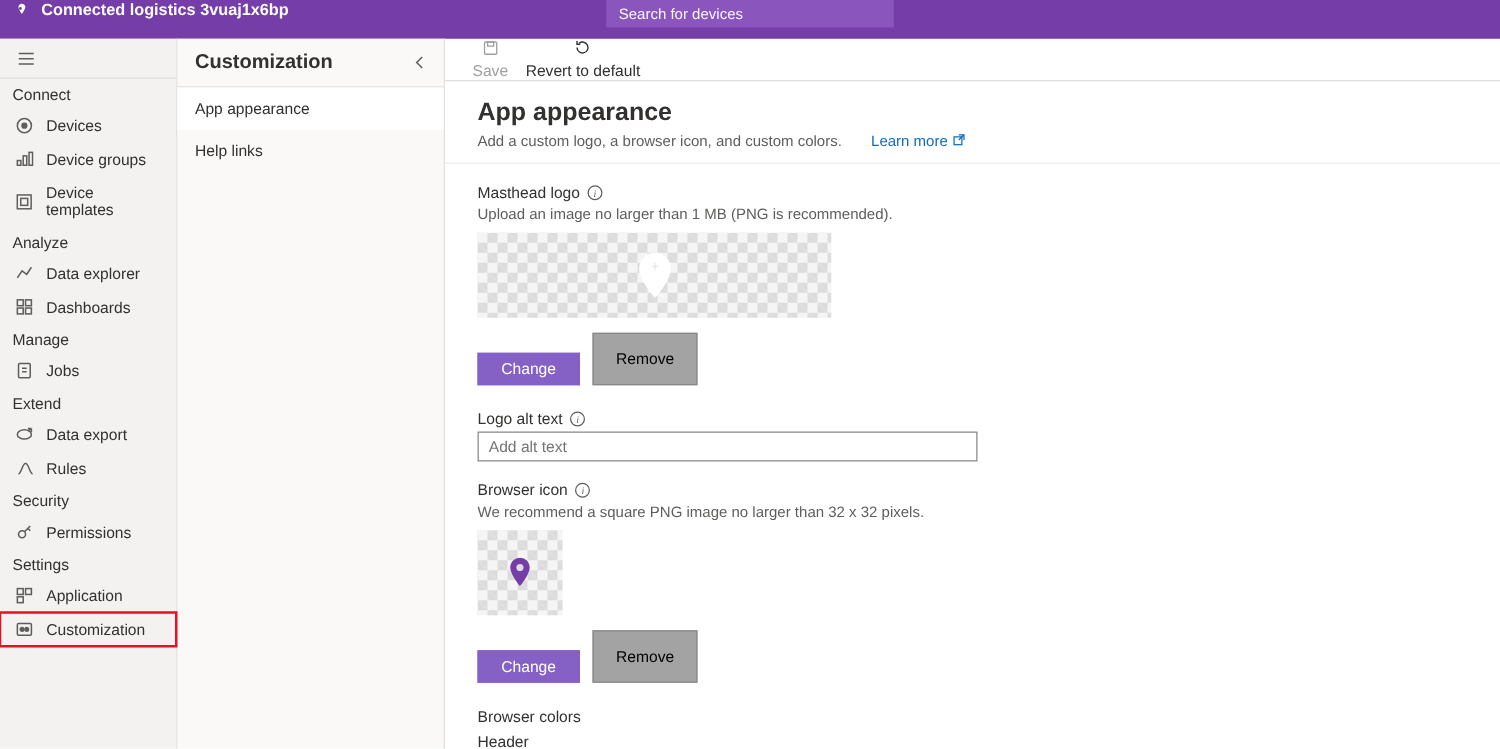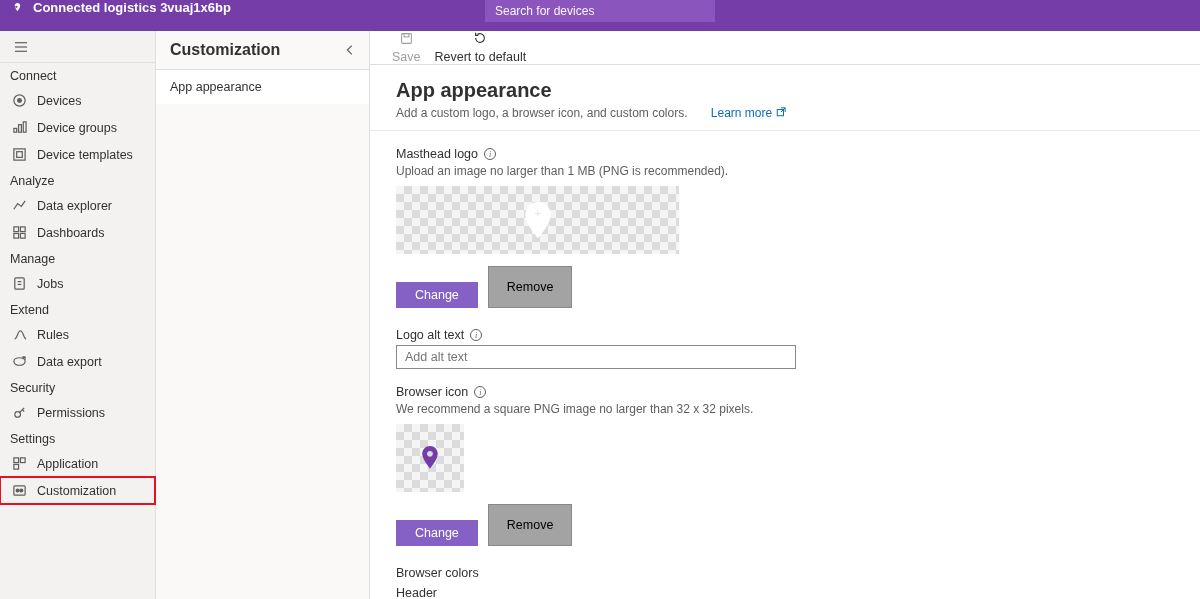--- a/index.html
+++ b/index.html
@@ -8,21 +8,21 @@
     
     .topbar { height:31px; background:#743DA8; display:flex; align-items:flex-start; padding:0 12px; color:#fff; }
     .topbar .pin { width:11px; height:15px; margin-right:10px; }
     .app-title { font-size:13px; font-weight:600; }
     .search-wrap { margin-left:auto; margin-right:auto; position:absolute; left:50%; transform:translateX(-50%); }
     .search-input { width:230px; height:22px; background:#8A55BC; border:none; outline:none; color:#fff; font-size:12px; padding:0 10px; }
     .search-input::placeholder { color:#fff; opacity:.95; }
 
     
     .frame { display:flex; height:calc(100% - 31px); }
-    .leftnav { width:156px; background:#f3f2f1; border-right:1px solid #e1dfdd; display:flex; flex-direction:column; }
+    .leftnav { width:142px; background:#f3f2f1; border-right:1px solid #e1dfdd; display:flex; flex-direction:column; }
     .burger { height:32px; display:flex; align-items:center; padding-left:14px; border-bottom:1px solid #e1dfdd; }
     .burger svg { width:14px; height:12px; fill:none; stroke:#605e5c; stroke-width:1.4; }
     .nav-header { font-size:12.5px; color:#323130; padding:6px 10px 4px; }
     .nav-item { display:flex; align-items:center; gap:10px; padding:6px 10px 6px 12px; font-size:12.5px; color:#323130; cursor:pointer; position:relative; }
     .nav-item svg { width:15px; height:15px; stroke:#605e5c; fill:none; stroke-width:1.3; }
     .nav-item.selected { outline:2px solid #e81123; outline-offset:-1px; }
 
     .midcol { width:214px; background:#faf9f8; border-right:1px solid #e1dfdd; }
     .mid-head { display:flex; align-items:center; justify-content:space-between; padding:10px 12px 10px 14px; border-bottom:1px solid #e1dfdd; }
     .mid-title { font-size:16px; font-weight:600; }
@@ -126,30 +126,30 @@
           <svg viewBox="0 0 16 16">
             <rect x="3" y="2" width="10" height="12" rx="1"></rect>
             <line x1="6" y1="6" x2="10" y2="6"></line>
             <line x1="6" y1="9" x2="10" y2="9"></line>
           </svg>
           <span>Jobs</span>
         </div>
         <div class="nav-header">Extend</div>
         <div class="nav-item">
           <svg viewBox="0 0 16 16">
-            <path d="M3 13c3-1 3-9 6-9s3 8 6 9"></path>
-          </svg>
-          <span>Rules</span>
-        </div>
-        <div class="nav-item">
-          <svg viewBox="0 0 16 16">
             <ellipse cx="8" cy="8" rx="6" ry="4"></ellipse>
             <path d="M11 5l3-2m0 0v3m0-3h-3"></path>
           </svg>
           <span>Data export</span>
+        </div>
+        <div class="nav-item">
+          <svg viewBox="0 0 16 16">
+            <path d="M3 13c3-1 3-9 6-9s3 8 6 9"></path>
+          </svg>
+          <span>Rules</span>
         </div>
         <div class="nav-header">Security</div>
         <div class="nav-item">
           <svg viewBox="0 0 16 16">
             <circle cx="6" cy="10" r="3"></circle>
             <path d="M8 8l5-5m-2 2l2 2"></path>
           </svg>
           <span>Permissions</span>
         </div>
         <div class="nav-header">Settings</div>
@@ -174,20 +174,21 @@
 
   <div class="midcol">
     <div class="mid-head">
       <span class="mid-title">Customization</span>
       <svg class="chev" viewBox="0 0 16 16">
           <polyline points="10,3 5,8 10,13"></polyline>
         </svg>
     </div>
     <div id="mid-slot">
         <div class="mid-item active">App appearance</div>
+        <div class="mid-item">Help links</div>
       </div>
   </div>
 
   <div class="main">
     <div class="cmdbar">
       <div class="cmd">
         <svg width="13" height="13" viewBox="0 0 16 16" stroke="#a19f9d" fill="none" stroke-width="1.3">
             <rect x="2" y="2" width="12" height="12" rx="1"></rect>
             <rect x="5" y="2" width="6" height="4"></rect>
           </svg>

